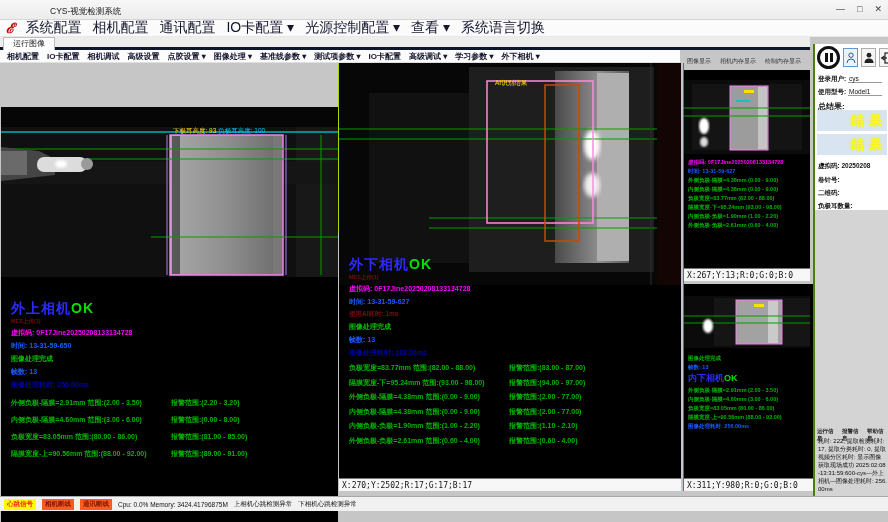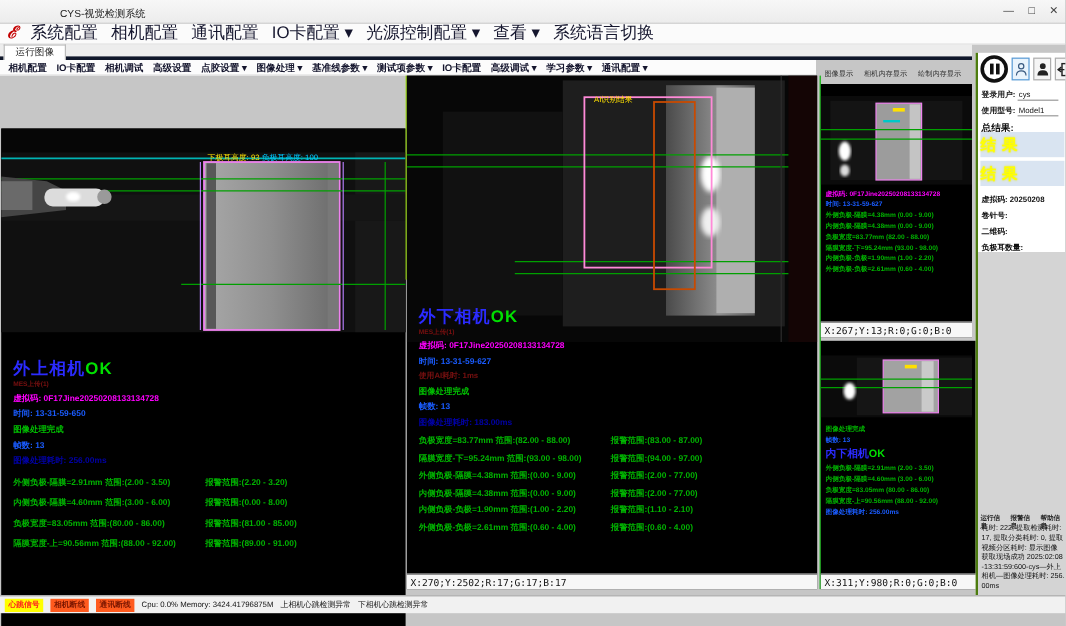--- a/index.html
+++ b/index.html
@@ -67,21 +67,21 @@
   
   .sidebar { position:absolute; left:813px; top:44px; width:75px; height:452px; background:#fff; border-left:2px solid #4d7c0f; }
   .side-btns { position:absolute; left:2px; top:2px; display:flex; gap:3px; align-items:center; }
   .btn-pause { width:23px; height:23px; border:3px solid #111; border-radius:50%; background:#fff; display:flex; align-items:center; justify-content:center; gap:2px; }
   .btn-pause i { display:block; width:3px; height:9px; background:#111; }
   .btn-sm { width:15px; height:19px; border:1px solid #adadad; background:#f5f5f5; display:flex; align-items:center; justify-content:center; }
   .btn-sm.sel { border:1px solid #5b9bd5; background:#e9f3fc; }
   .fld { position:absolute; left:3px; font-size:6.5px; font-weight:bold; color:#111; white-space:nowrap; }
   .fld .val { font-weight:normal; border-bottom:1px solid #999; display:inline-block; min-width:34px; padding:0 1px; }
   .resbox { position:absolute; left:2px; width:70px; height:21px; background:#d9e4f1; color:#ffff00; font-weight:bold;
-            font-size:13px; letter-spacing:5px; text-align:left; line-height:21px; text-shadow:0 0 2px #e8e800; }
+            font-size:13px; letter-spacing:5px; text-align:right; line-height:21px; text-shadow:0 0 2px #e8e800; }
   .sidebar-gray { position:absolute; left:0; top:166px; width:75px; bottom:0; background:#d4d4d4; }
   .info-tabs { position:absolute; left:2px; top:384px; display:flex; gap:4px; font-size:5.5px; font-weight:bold; color:#222; }
   .log { position:absolute; left:3px; top:393px; width:69px; font-size:6px; line-height:8px; color:#111; word-break:break-all; }
 
   
   .statusbar { position:absolute; left:0; top:496px; width:888px; height:15px; background:#f1f1f1; border-top:1px solid #a8a8a8;
                display:flex; align-items:center; gap:6px; padding-left:4px; }
   .badge { font-size:6.5px; font-weight:bold; padding:1px 3px; white-space:nowrap; }
   .badge-heart { background:#ffff00; color:#ff2020; }
   .badge-err { background:#ff5a1e; color:#7a1600; }
@@ -121,21 +121,21 @@
     <span class="tool-item">IO卡配置</span>
     <span class="tool-item">相机调试</span>
     <span class="tool-item">高级设置</span>
     <span class="tool-item">点胶设置 ▾</span>
     <span class="tool-item">图像处理 ▾</span>
     <span class="tool-item">基准线参数 ▾</span>
     <span class="tool-item">测试项参数 ▾</span>
     <span class="tool-item">IO卡配置</span>
     <span class="tool-item">高级调试 ▾</span>
     <span class="tool-item">学习参数 ▾</span>
-    <span class="tool-item">通讯配置 ▾</span>
+    <span class="tool-item">外下相机 ▾</span>
   </div>
 
   <div class="dispmodes">
     <span>图像显示</span>
     <span>相机内存显示</span>
     <span>绘制内存显示</span>
   </div>
 
   <div class="vp vp-left">
     <svg class="cam" width="337" height="170" viewBox="0 0 337 170">

